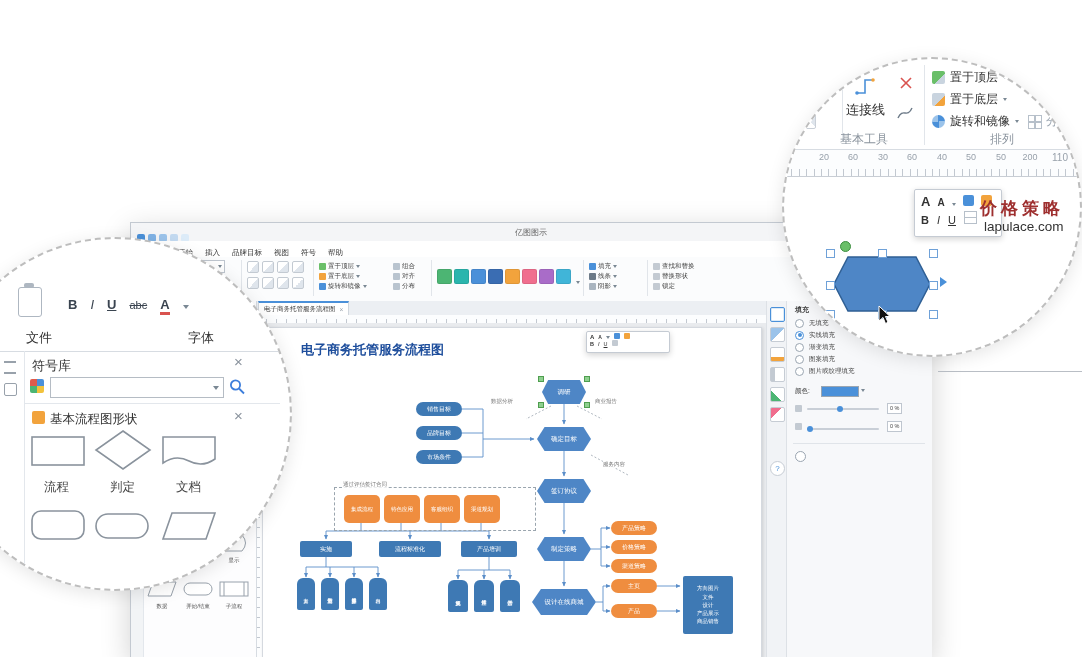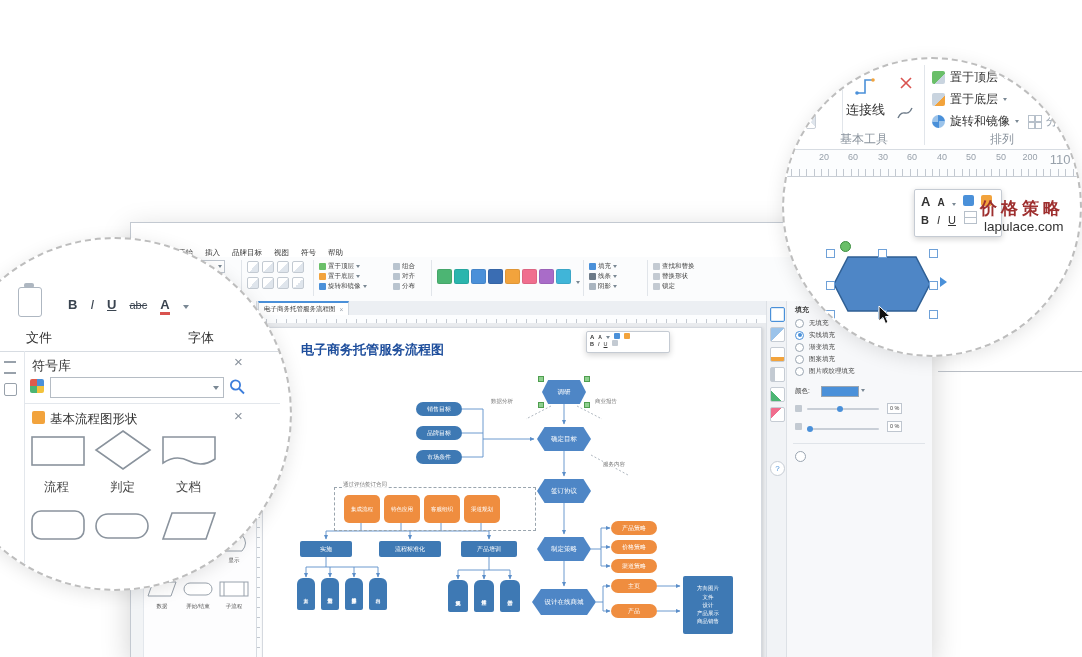--- a/index.html
+++ b/index.html
@@ -72,20 +72,27 @@
   .gdot{position:absolute;width:9px;height:9px;border-radius:50%;background:#6abf69;border:1px solid #3e8e41}
   .mini-tb{position:absolute;background:#fff;border:1px solid #c5cbd3;box-shadow:0 2px 6px rgba(0,0,0,.18);border-radius:2px}
   .gridicon{display:inline-block;width:14px;height:14px;border-radius:2px;overflow:hidden}
   .gridicon i{display:block;float:left;width:50%;height:50%}
 </style>
 </head>
 <body>
 
 <div id="win">
 
+  <div class="titlebar">
+    <span class="abs" style="left:6px;top:5px"><span class="qicon" style="background:#4a90d9"></span><span class="qicon" style="background:#7fb2e5"></span><span class="qicon" style="background:#9bc3ea"></span><span class="qicon" style="background:#c2d9f0"></span><span class="qicon" style="background:#dcebf8"></span></span>
+    <div class="abs nowrap" style="left:50%;top:4px;transform:translateX(-50%);font-size:8px;color:#666">亿图图示</div>
+    <span class="abs" style="right:28px;top:4px;font-size:7px;color:#9099a3">─</span>
+    <span class="abs" style="right:16px;top:4px;font-size:7px;color:#9099a3">☐</span>
+    <span class="abs" style="right:4px;top:4px;font-size:7px;color:#9099a3">✕</span>
+  </div>
 
   <div class="tabrow">
     <span class="rtab file">文件</span><span class="rtab">开始</span><span class="rtab">插入</span><span class="rtab">品牌目标</span><span class="rtab">视图</span><span class="rtab">符号</span><span class="rtab">帮助</span>
   </div>
 
   <div class="ribbon">
 
     <div class="abs" style="left:6px;top:3px;width:100px">
       <div style="display:flex;gap:2px">
         <div class="fontbox" style="width:52px">
@@ -582,21 +589,21 @@
   <div class="abs" style="left:0;top:91px;width:296px;height:26px;background:#fcfdfe;border-bottom:1px solid #c8cdd4;
        background-image:repeating-linear-gradient(90deg,#c2c8d0 0,#c2c8d0 1px,transparent 1px,transparent 7.4px);background-size:100% 7px;background-position:0 19px;background-repeat:no-repeat">
     <span class="abs" style="left:40px;top:2px;transform:translateX(-50%);font-size:9px;color:#98a1ab">20</span>
     <span class="abs" style="left:69px;top:2px;transform:translateX(-50%);font-size:9px;color:#98a1ab">60</span>
     <span class="abs" style="left:99px;top:2px;transform:translateX(-50%);font-size:9px;color:#98a1ab">30</span>
     <span class="abs" style="left:128px;top:2px;transform:translateX(-50%);font-size:9px;color:#98a1ab">60</span>
     <span class="abs" style="left:158px;top:2px;transform:translateX(-50%);font-size:9px;color:#98a1ab">40</span>
     <span class="abs" style="left:187px;top:2px;transform:translateX(-50%);font-size:9px;color:#98a1ab">50</span>
     <span class="abs" style="left:217px;top:2px;transform:translateX(-50%);font-size:9px;color:#98a1ab">50</span>
     <span class="abs" style="left:246px;top:2px;transform:translateX(-50%);font-size:9px;color:#98a1ab">200</span>
-    <span class="abs" style="left:276px;top:2px;transform:translateX(-50%);font-size:13px;color:#98a1ab">110</span>
+    <span class="abs" style="left:276px;top:2px;transform:translateX(-50%);font-size:10px;color:#98a1ab">110</span>
   </div>
 
   <div class="mini-tb" style="left:130px;top:130px;width:86px;height:46px">
     <div style="display:flex;gap:7px;align-items:baseline;padding:4px 6px 0">
       <span style="font-size:13px;font-weight:bold">A</span>
       <span style="font-size:10px;font-weight:bold">A</span>
       <span class="caret"></span>
       <span style="width:11px;height:11px;background:#4a90d9;border-radius:2px"></span>
       <span style="width:11px;height:11px;background:#f2a33c;border-radius:2px"></span>
     </div>

